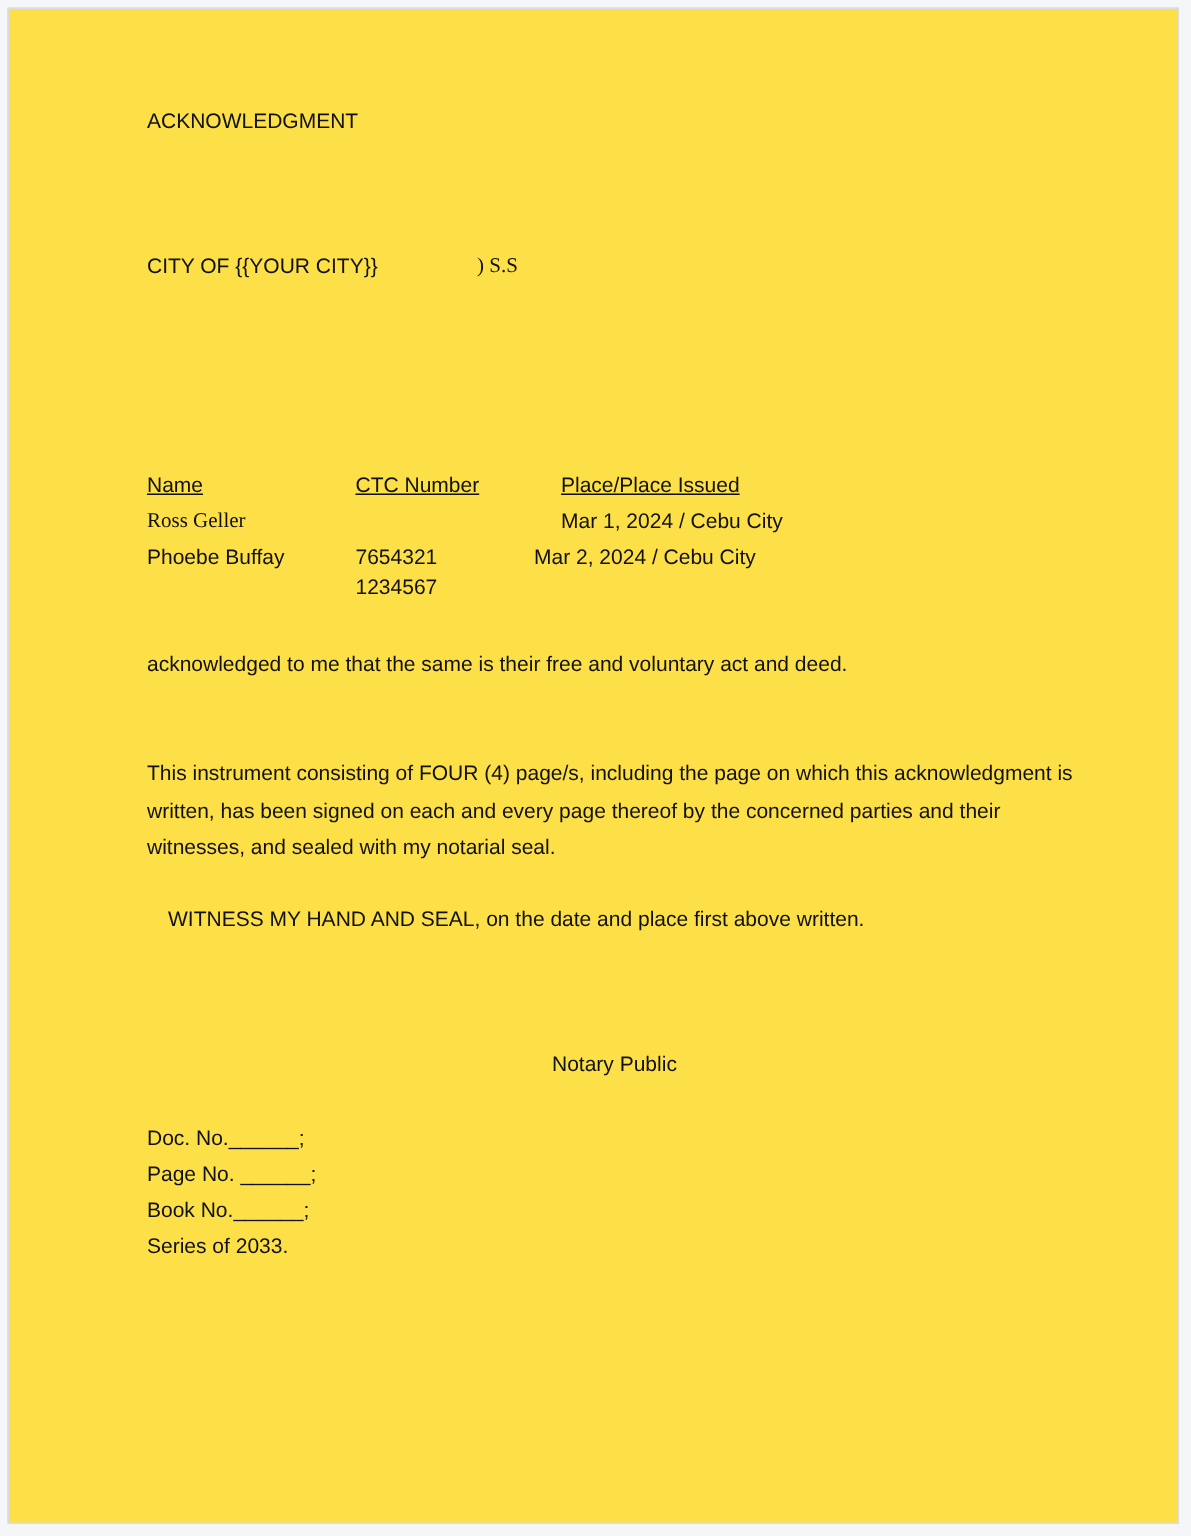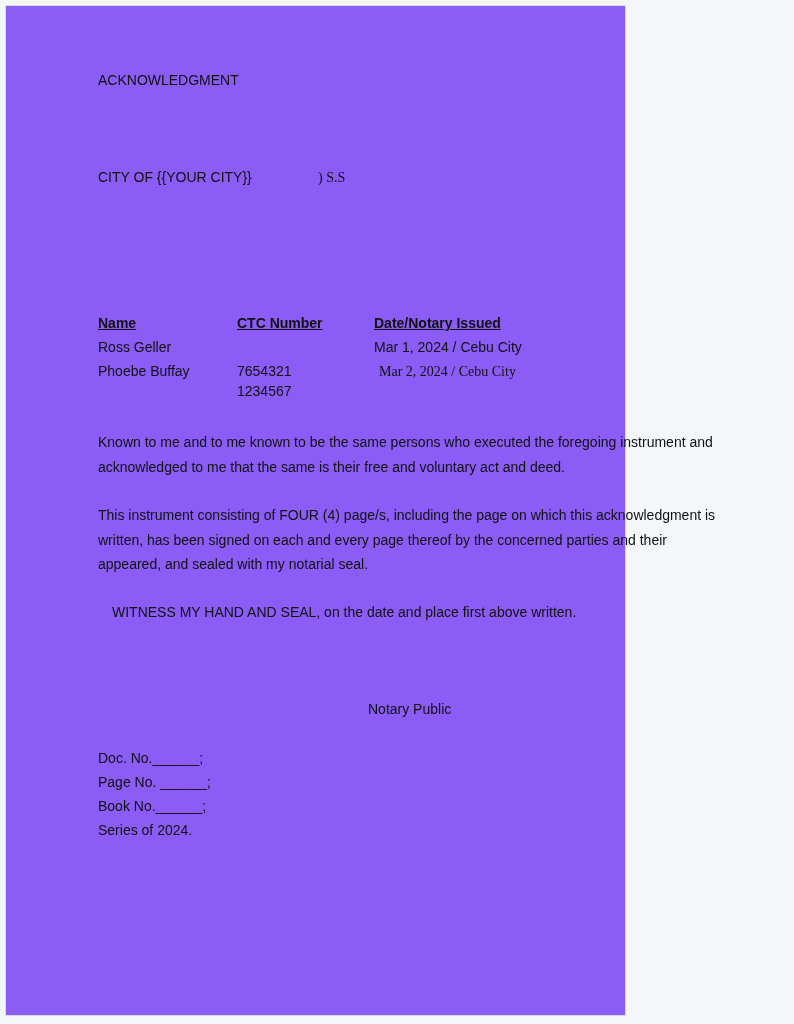--- a/index.html
+++ b/index.html
@@ -7,33 +7,33 @@
     width: 794px; height: 1024px;
     background: #f4f6f8;
     position: relative;
     overflow: hidden;
     font-family: "Liberation Sans", sans-serif;
     color: #111;
   }
   .page {
     position: absolute;
     left: 5px; top: 5px;
-    width: 621px; height: 1011px;
-    background: #8b5cf6;
+    width: 781px; height: 1011px;
+    background: #fde047;
     border: 1px solid #d9dde1;
     box-sizing: border-box;
   }
   .t {
     position: absolute;
     font-size: 14px;
     line-height: 17px;
     white-space: nowrap;
     color: #111;
   }
-  .u { text-decoration: underline; font-weight: bold; }
+  .u { text-decoration: underline; }
   .para {
     position: absolute;
     left: 92px;
     font-size: 14px;
     line-height: 24.5px;
     white-space: nowrap;
   }
   .para span { display: block; }
 </style>
 </head>
@@ -43,51 +43,50 @@
 
   <div class="t" style="left:92px; top:66px;">ACKNOWLEDGMENT</div>
 
   <div class="t" style="left:92px; top:163px;">CITY OF {{YOUR CITY}}</div>
   <div class="t" style="left:312px; top:163px;font-family:Liberation Serif, serif;">) S.S</div>
 
 
   <div>
     <div class="t u" style="left:92px; top:309px;">Name </div>
     <div class="t u" style="left:231px; top:309px;">CTC Number</div>
-    <div class="t u" style="left:368px; top:309px;">Date/Notary Issued</div>
+    <div class="t u" style="left:368px; top:309px;">Place/Place Issued</div>
 
     <div>
-      <div class="t" style="left:92px; top:333px;">Ross Geller</div>
+      <div class="t" style="left:92px; top:333px;font-family:Liberation Serif, serif;">Ross Geller</div>
       <div class="t" style="left:231px; top:333px;margin-top:44px;">1234567</div>
       <div class="t" style="left:368px; top:333px;">Mar 1, 2024 / Cebu City</div>
     </div>
     <div>
       <div class="t" style="left:92px; top:357px;">Phoebe Buffay</div>
       <div class="t" style="left:231px; top:357px;">7654321</div>
-      <div class="t" style="left:373px; top:357px;font-family:Liberation Serif, serif;">Mar 2, 2024 / Cebu City</div>
+      <div class="t" style="left:350px; top:357px;">Mar 2, 2024 / Cebu City</div>
     </div>
   </div>
 
   <div class="para" style="top:424px;">
-    <span>Known to me and to me known to be the same persons who executed the foregoing instrument and</span>
     <span>acknowledged to me that the same is their free and voluntary act and deed.</span>
   </div>
 
   <div class="para" style="top:497px;">
     <span>This instrument consisting of FOUR (4) page/s, including the page on which this acknowledgment is</span>
     <span>written, has been signed on each and every page thereof by the concerned parties and their</span>
-    <span>appeared, and sealed with my notarial seal.</span>
+    <span>witnesses, and sealed with my notarial seal.</span>
   </div>
 
   <div class="para" style="top:594px;margin-left:14px;">
     <span>WITNESS MY HAND AND SEAL, on the date and place first above written.</span>
   </div>
 
   <div class="t" style="left:362px; top:695px;">Notary Public</div>
 
   <div>
     <div class="t" style="left:92px; top:744px;">Doc. No.______;</div>
     <div class="t" style="left:92px; top:768px;">Page No. ______;</div>
     <div class="t" style="left:92px; top:792px;">Book No.______;</div>
-    <div class="t" style="left:92px; top:816px;">Series of 2024.</div>
+    <div class="t" style="left:92px; top:816px;">Series of 2033.</div>
   </div>
 
 </div>
 
 </body></html>

